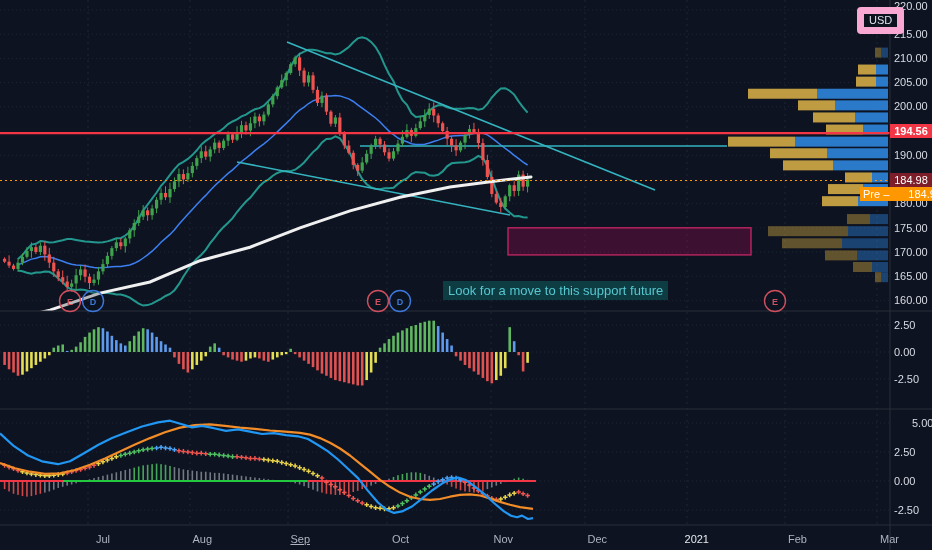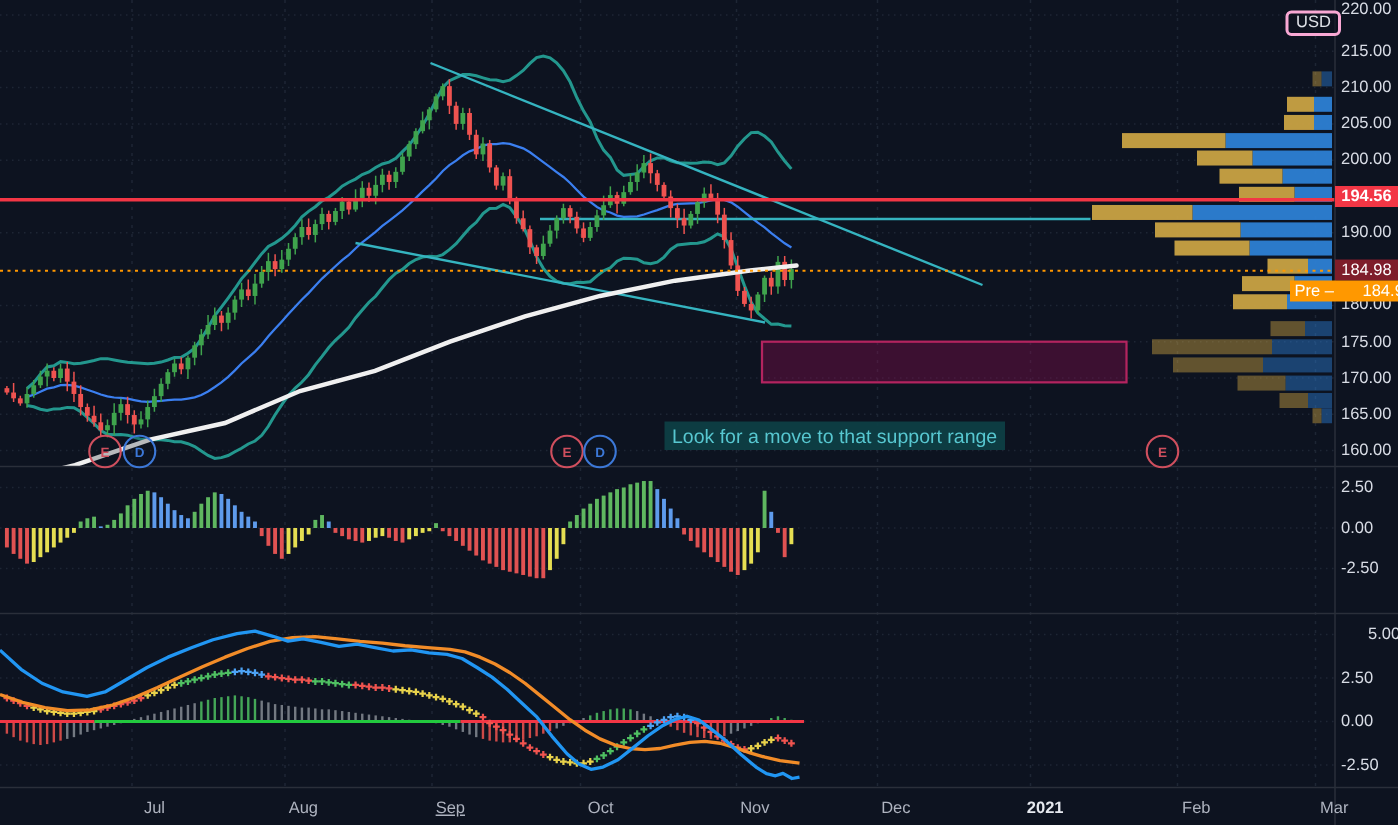--- a/index.html
+++ b/index.html
@@ -1,32 +1,32 @@
 <!DOCTYPE html>
 <html><head>
 <meta charset="utf-8">
 <style>
   html,body{margin:0;padding:0;background:#0d1320;width:932px;height:550px;overflow:hidden;
     font-family:"Liberation Sans",sans-serif;}
   #root{position:relative;width:932px;height:550px;background:#0d1320;}
   svg{position:absolute;left:0;top:0;}
   .axis-label{position:absolute;left:894px;color:#d8dce5;font-size:11px;line-height:12px;white-space:nowrap;}
   .month-label{position:absolute;width:44px;text-align:right;color:#aeb3bf;font-size:11px;top:533px;}
-  .month-label.bold{color:#e6e9ef;font-weight:bold;}
+  .month-label.bold{color:#e6e9ef;font-weight:normal;}
   .badge{position:absolute;left:890px;width:42px;height:14px;color:#fff;font-size:11px;line-height:14px;
     text-align:center;z-index:4;}
   .badge-red{background:#f23645;top:124px;font-weight:bold;}
   .badge-maroon{background:#7e1d2a;top:173px;}
   .badge-orange{background:#ff9800;top:187px;left:860px;width:85px;display:flex;justify-content:space-between;
     padding:0 3px;box-sizing:border-box;}
   .note{position:absolute;background:rgba(14,62,69,0.95);color:#57c7d0;font-size:13px;line-height:15px;
     padding:2px 5px;white-space:nowrap;z-index:3;}
   #note-support{left:443px;top:281px;}
   #note-osc{left:500px;top:428px;}
-  #usd-chip{position:absolute;left:857px;top:7px;border:2px solid #f9a8d4;border-radius:4px;color:#dfe2e8;
+  #usd-chip{position:absolute;left:857px;top:7px;border:7px solid #f9a8d4;border-radius:4px;color:#dfe2e8;
     font-size:11px;line-height:13px;padding:0 5px;z-index:4;background:rgba(13,19,32,.6);}
 </style>
 </head>
 <body>
 
 <div id="root">
   <svg id="cv" width="932" height="550">
       <g>
         <line x1="88" y1="0" x2="88" y2="525" stroke="#1e2634" stroke-dasharray="2,4"></line>
         <line x1="190" y1="0" x2="190" y2="525" stroke="#1e2634" stroke-dasharray="2,4"></line>
@@ -778,14 +778,14 @@
     <span>194.56</span>
   </div>
   <div class="badge badge-maroon">
     <span>184.98</span>
   </div>
   <div class="badge badge-orange">
     <span>Pre ‒</span>
     <span>184.98</span>
   </div>
 
-  <div class="note" id="note-support">Look for a move to that support range</div>
+  <div class="note" id="note-support">Look for a move to this support future</div>
 </div>
 
 </body></html>

